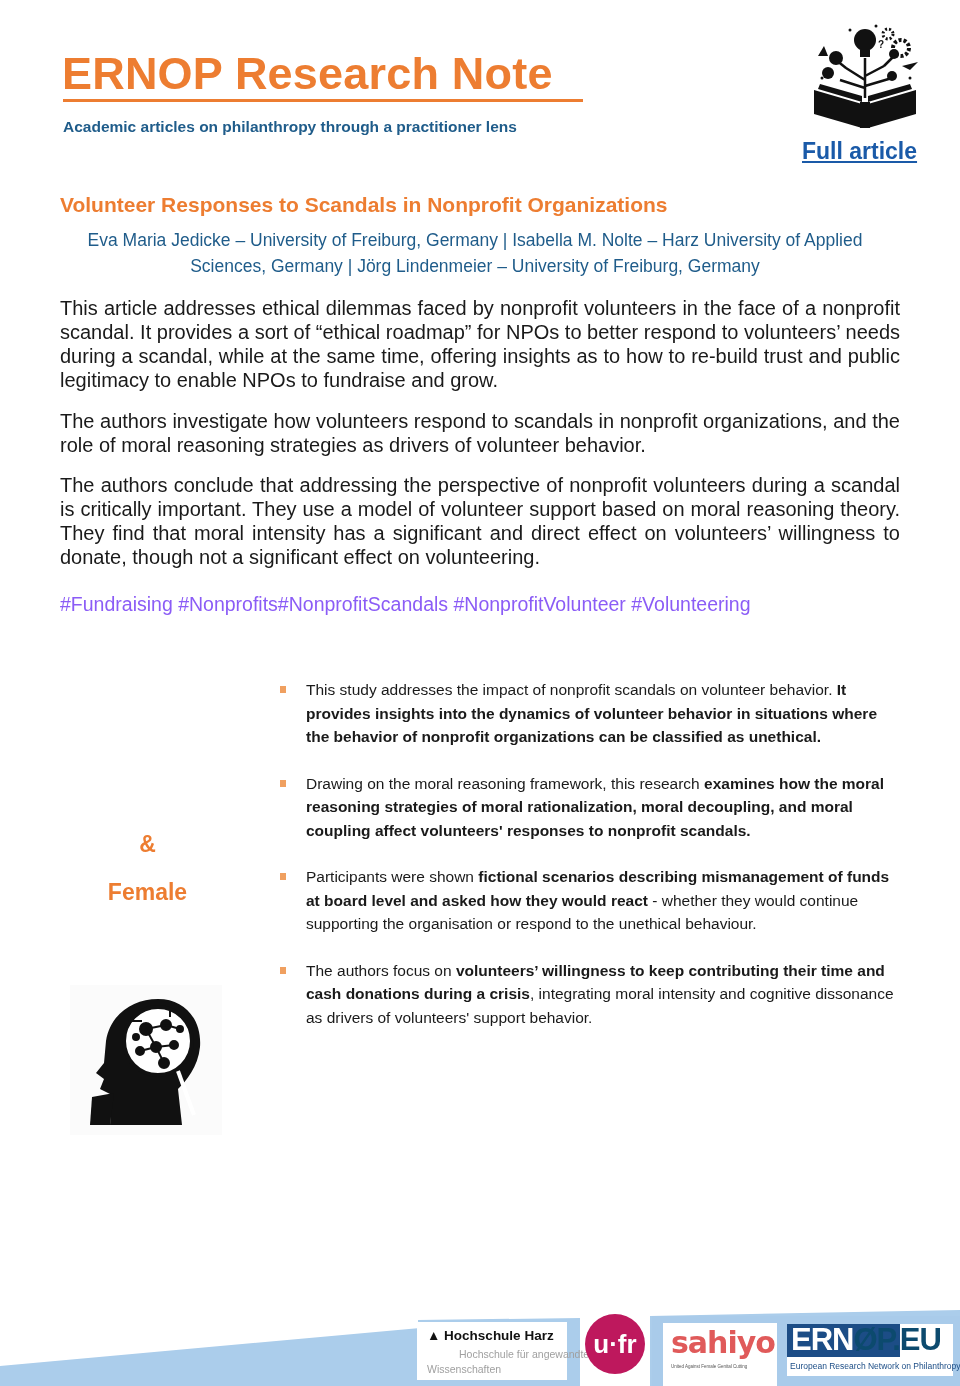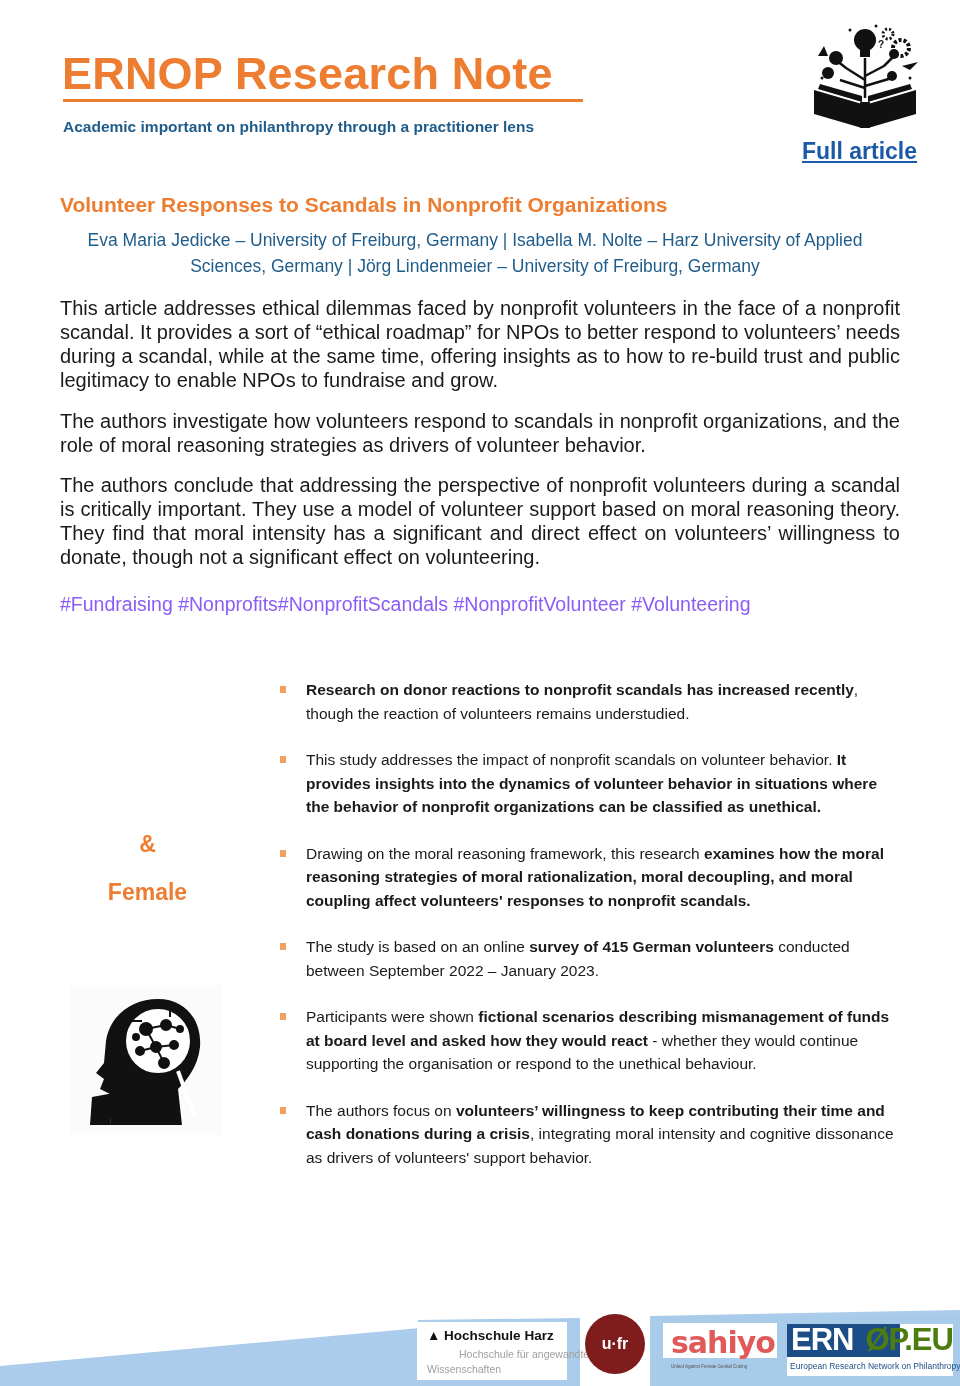--- a/index.html
+++ b/index.html
@@ -82,52 +82,52 @@
   
   .footer-wave { left: 0; top: 1290px; width: 960px; height: 96px; }
   .hs-harz {
     left: 417px; top: 1322px; width: 150px; height: 58px; background: #fff;
   }
   .hs-harz .l1 { position: absolute; left: 10px; top: 6px; font-size: 13.5px; font-weight: bold; color: #111; white-space: nowrap; }
   .hs-harz .l2 { position: absolute; left: 10px; top: 26px; font-size: 10.5px; color: #a0a0a0; white-space: nowrap; margin-left: 32px; }
   .hs-harz .l3 { position: absolute; left: 10px; top: 41px; font-size: 10.5px; color: #a0a0a0; white-space: nowrap; }
   .ufr {
     left: 585px; top: 1314px; width: 60px; height: 60px; border-radius: 50%;
-    background: #7f1d1d; color: #fff; font-size: 16px; font-weight: bold;
+    background: #be185d; color: #fff; font-size: 26px; font-weight: bold;
     display: flex; align-items: center; justify-content: center;
   }
   .partner-band {
     left: 652px; top: 1316px; width: 308px; height: 70px; background: #a9cbea;
   }
   .sahiyo {
-    left: 663px; top: 1323px; width: 114px; height: 35px; background: #fff;
+    left: 663px; top: 1323px; width: 114px; height: 64px; background: #fff;
   }
   .sahiyo .name { position: absolute; left: 8px; top: 2px; font-size: 30px; font-weight: bold; color: #e05a5a; font-family: "DejaVu Sans", sans-serif; letter-spacing: -1px; }
   .sahiyo .tag { position: absolute; left: 8px; top: 41px; font-size: 4.5px; color: #555; white-space: nowrap; }
   .ernop-eu {
     left: 787px; top: 1324px; width: 166px; height: 52px; background: #fff;
   }
   .ernop-eu .blk {
     position: absolute; left: 0; top: 0; width: 166px; height: 33px;
     background: linear-gradient(90deg, #1c4d86 0 68%, #ffffff 68% 100%);
   }
   .ernop-eu .txt {
     position: absolute; left: 4px; top: -2px; font-size: 31px; font-weight: bold; letter-spacing: -1px;
     white-space: nowrap;
   }
   .ernop-eu .txt .w { color: #fff; }
-  .ernop-eu .txt .b { color: #4d7c0f; padding-left: 12px; }
+  .ernop-eu .txt .b { color: #0c4a6e; }
   .ernop-eu .sub { position: absolute; left: 3px; top: 37px; font-size: 8.5px; color: #1c4d86; white-space: nowrap; }
 </style>
 </head>
 <body>
 
 <div class="abs main-title">ERNOP Research Note</div>
 <div class="abs title-rule"></div>
-<div class="abs subtitle">Academic important on philanthropy through a practitioner lens</div>
+<div class="abs subtitle">Academic articles on philanthropy through a practitioner lens</div>
 
 <div class="abs logo-box">
   <svg width="118" height="118" viewBox="0 0 118 118">
 
     <path d="M8 72 L56 86 L56 110 L8 96 Z" fill="#111"></path>
     <path d="M110 72 L62 86 L62 110 L110 96 Z" fill="#111"></path>
     <path d="M14 66 L56 78 L56 84 L12 71 Z" fill="#111"></path>
     <path d="M104 66 L62 78 L62 84 L106 71 Z" fill="#111"></path>
     <rect x="54" y="84" width="10" height="26" fill="#111"></rect>
 
@@ -196,33 +196,25 @@
         <line x1="100" y1="26" x2="100" y2="32"></line>
     </g>
 
     <path d="M22 112 L44 108 L40 140 L20 140 Z" fill="#111"></path>
   </svg>
 </div>
 
 <ul class="abs bullets">
   <li>
     <span class="sq"></span>
-    <b>Research on donor reactions to nonprofit scandals has increased recently</b><span>, though the reaction of volunteers remains understudied.</span>
-  </li>
-  <li>
-    <span class="sq"></span>
     <span>This study addresses the impact of nonprofit scandals on volunteer behavior. </span><b>It provides insights into the dynamics of volunteer behavior in situations where the behavior of nonprofit organizations can be classified as unethical.</b>
   </li>
   <li>
     <span class="sq"></span>
     <span>Drawing on the moral reasoning framework, this research </span><b>examines how the moral reasoning strategies of moral rationalization, moral decoupling, and moral coupling affect volunteers' responses to nonprofit scandals.</b>
-  </li>
-  <li>
-    <span class="sq"></span>
-    <span>The study is based on an online </span><b>survey of 415 German volunteers</b><span> conducted  between September 2022 – January 2023.</span>
   </li>
   <li>
     <span class="sq"></span>
     <span>Participants were shown </span><b>fictional scenarios describing mismanagement of funds at board level and asked how they would react</b><span> - whether they would continue supporting the organisation or respond to the unethical behaviour.</span>
   </li>
   <li>
     <span class="sq"></span>
     <span>The authors focus on </span><b>volunteers’ willingness to keep contributing their time and cash donations during a crisis</b><span>, integrating moral intensity and cognitive dissonance as drivers of volunteers' support behavior.</span>
   </li>
 </ul>

